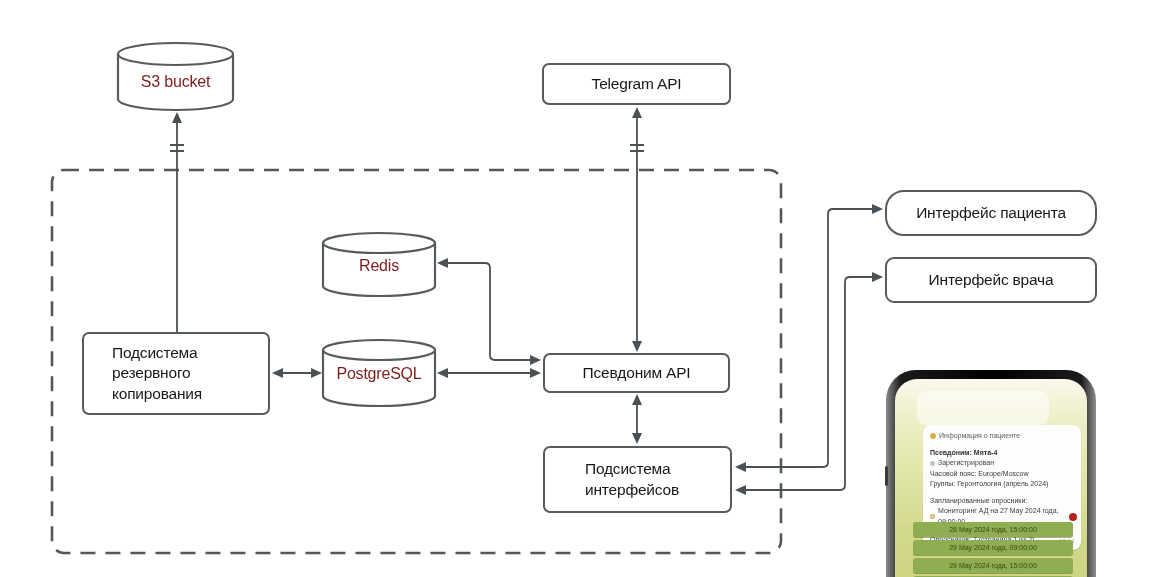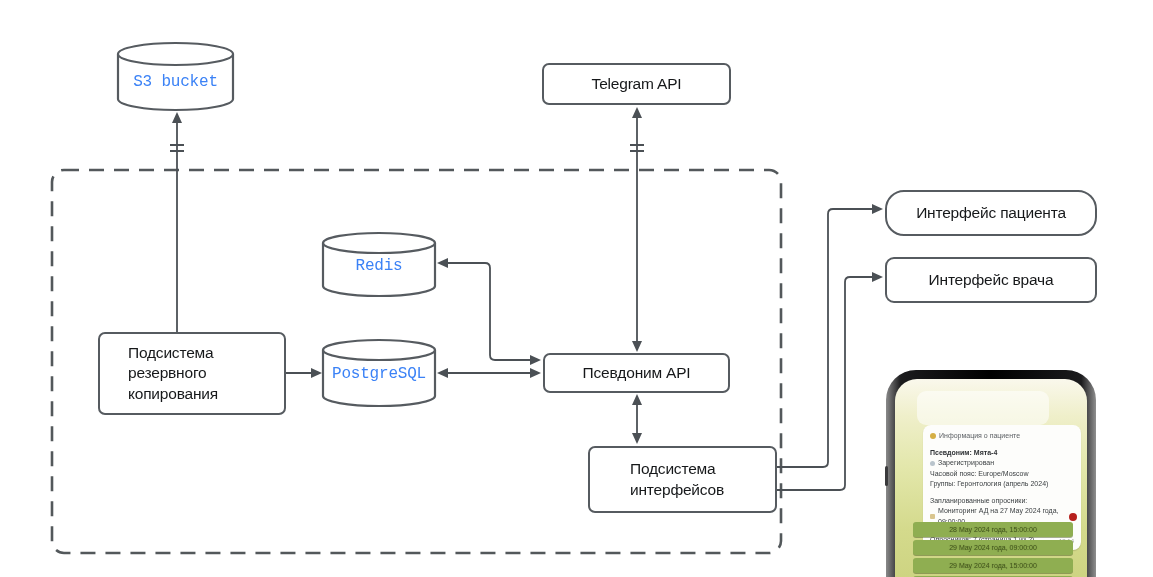--- a/index.html
+++ b/index.html
@@ -9,21 +9,21 @@
   }
   #stage svg{position:absolute;left:0;top:0;}
   .node{
     position:absolute;display:flex;align-items:center;justify-content:center;
     background:#ffffff;border:2px solid #565b60;border-radius:7px;
     font-size:15.5px;line-height:1.32;letter-spacing:-0.2px;color:#16181a;padding:2px 6px;
     box-sizing:border-box;
   }
   .cyl-label{
     position:absolute;display:flex;align-items:center;justify-content:center;
-    text-align:center;font-size:16px;letter-spacing:-0.2px;color:#3b82f6;font-family:Liberation Mono, monospace;
+    text-align:center;font-size:16px;letter-spacing:-0.2px;color:#7f1d1d;
   }
   
   .phone{
     position:absolute;left:886px;top:370px;width:210px;height:240px;
     background:linear-gradient(90deg,#8a8a8a 0%,#1b1b1d 7%,#000 50%,#1b1b1d 93%,#8f8f8f 100%);
     border-radius:30px 30px 0 0;padding:9px 9px 0 9px;box-sizing:border-box;
   }
   .phone-screen{
     position:relative;width:100%;height:100%;overflow:hidden;border-radius:22px 22px 0 0;
     background:linear-gradient(180deg,#faf8ec 0%,#efefca 16%,#e3e7ab 38%,#d4da8c 65%,#c9d07b 100%);
@@ -121,25 +121,25 @@
   </svg>
 
   <div class="cyl-label" style="left:118px;top:62px;width:115px;height:40px;">S3 bucket</div>
 
   <div class="node" style="left:542px;top:63px;width:189px;height:42px;">Telegram API</div>
 
   <div class="cyl-label" style="left:323px;top:248px;width:112px;height:36px;">Redis</div>
 
   <div class="cyl-label" style="left:323px;top:356px;width:112px;height:36px;text-align:right;">PostgreSQL</div>
 
-  <div class="node" style="left:98px;top:332px;width:188px;height:83px;padding:18px 28px;">Подсистема резервного копирования</div>
+  <div class="node" style="left:82px;top:332px;width:188px;height:83px;padding:18px 28px;">Подсистема резервного копирования</div>
 
   <div class="node" style="left:543px;top:353px;width:187px;height:40px;">Псевдоним API</div>
 
-  <div class="node" style="left:543px;top:446px;width:189px;height:67px;padding:2px 40px;margin-left:45px;">Подсистема интерфейсов</div>
+  <div class="node" style="left:543px;top:446px;width:189px;height:67px;padding:2px 40px;">Подсистема интерфейсов</div>
 
   <div class="node" style="left:885px;top:190px;width:212px;height:46px;border-radius:19px;">Интерфейс пациента</div>
 
   <div class="node" style="left:885px;top:257px;width:212px;height:46px;border-radius:9px;">Интерфейс врача</div>
 
   <div class="phone">
     <span class="vol-nub"></span>
     <div class="phone-screen">
       <div class="screen-top-light"></div>
 

